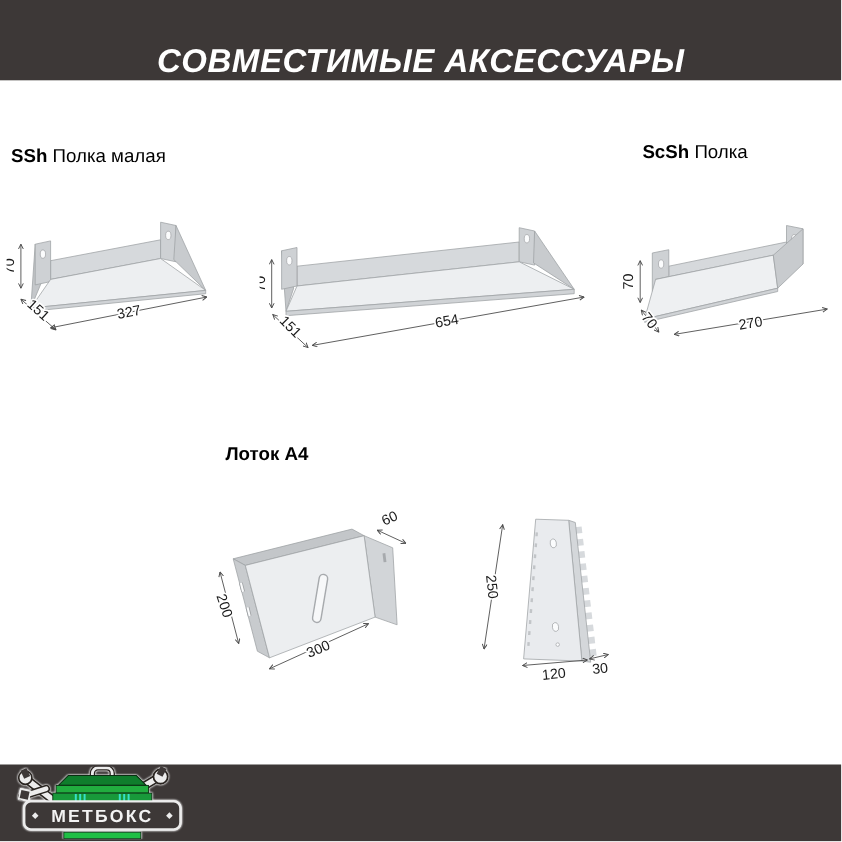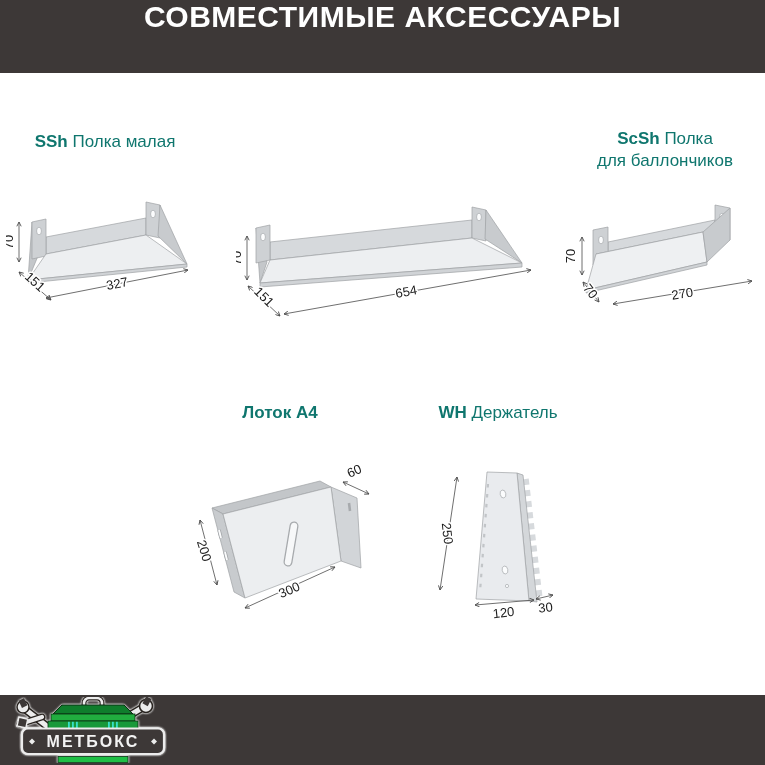--- a/index.html
+++ b/index.html
@@ -1,21 +1,21 @@
 <!DOCTYPE html>
 <html><head>
 <meta charset="utf-8">
 <style>
   html,body{margin:0;padding:0;background:#fff;}
   .page{position:relative;width:765px;height:765px;background:#ffffff;overflow:hidden;
         font-family:"Liberation Sans", sans-serif;}
   .titlebar{position:absolute;left:0;top:0;width:765px;height:73px;background:#3d3837;
-            display:flex;align-items:flex-start;justify-content:center;}
+            display:flex;align-items:flex-end;justify-content:center;font-style:italic;}
   .titlebar h1{margin:0;color:#ffffff;font-size:30px;font-weight:bold;letter-spacing:.5px;}
-  .plabel{position:absolute;text-align:center;font-size:17px;line-height:1.32;color:#0f766e;}
+  .plabel{position:absolute;font-size:17px;line-height:1.32;color:#000000;}
   .plabel b{font-weight:bold;}
   .drawing{position:absolute;}
   .dim{font-family:"Liberation Sans",sans-serif;font-size:13px;fill:#1b1b1b;
        paint-order:stroke;stroke:#ffffff;stroke-width:3px;stroke-linejoin:round;}
   .dl{stroke:#4a4a4a;stroke-width:.8;fill:none;}
   .part{stroke:#9fa2a5;stroke-width:.7;}
   .hole{fill:#fbfcfd;stroke:#9b9ea1;stroke-width:.6;}
   .footerbar{position:absolute;left:0;top:695px;width:765px;height:70px;background:#3d3837;}
   .logo{position:absolute;left:12px;top:697px;}
   .logo .art{filter:drop-shadow(0 0 1.2px rgba(255,255,255,.95)) drop-shadow(0 0 .7px rgba(255,255,255,.8));}
@@ -27,21 +27,20 @@
 
   <div class="titlebar">
     <h1>СОВМЕСТИМЫЕ АКСЕССУАРЫ</h1>
   </div>
 
   <div class="plabel" style="left:10px;top:131px;width:190px;">
     <b>SSh</b><span> Полка малая</span>
   </div>
   <div class="plabel" style="left:584px;top:128px;width:162px;">
     <div><b>ScSh</b><span> Полка</span></div>
-    <div>для баллончиков</div>
   </div>
 
   <svg class="drawing" style="left:6px;top:192px;" width="190" height="122" viewBox="0 0 190 122">
     <defs>
       <marker id="arr1" viewBox="0 0 6 6" refX="5.5" refY="3" markerWidth="6.5" markerHeight="6.5" orient="auto-start-reverse">
         <path d="M0.5,0.5 L5.5,3 L0.5,5.5" fill="none" stroke="#4a4a4a" stroke-width="1"></path>
       </marker>
     </defs>
     <g>
       <polygon class="part" points="26,30 22,88 32,64" fill="#c4c7ca"></polygon>
@@ -115,21 +114,20 @@
       <text class="dim" transform="translate(19,66) rotate(-90)" text-anchor="middle">70</text>
       <text class="dim" transform="translate(31,104) rotate(52)" text-anchor="middle">70</text>
       <text class="dim" transform="translate(127,108) rotate(-9)" text-anchor="middle">270</text>
     </g>
   </svg>
 
   <div class="plabel" style="left:205px;top:402px;width:150px;">
     <b>Лоток А4</b><span></span>
   </div>
   <div class="plabel" style="left:418px;top:402px;width:160px;">
-    <div><b>WH</b><span> Держатель</span></div>
   </div>
 
   <svg class="drawing" style="left:183px;top:448px;" width="226" height="186" viewBox="0 0 226 186">
     <defs>
       <marker id="arr4" viewBox="0 0 6 6" refX="5.5" refY="3" markerWidth="6.5" markerHeight="6.5" orient="auto-start-reverse">
         <path d="M0.5,0.5 L5.5,3 L0.5,5.5" fill="none" stroke="#4a4a4a" stroke-width="1"></path>
       </marker>
     </defs>
     <g>
       <polygon class="part" points="29,60 137,33 148,39 40,66" fill="#c3c6c9"></polygon>

